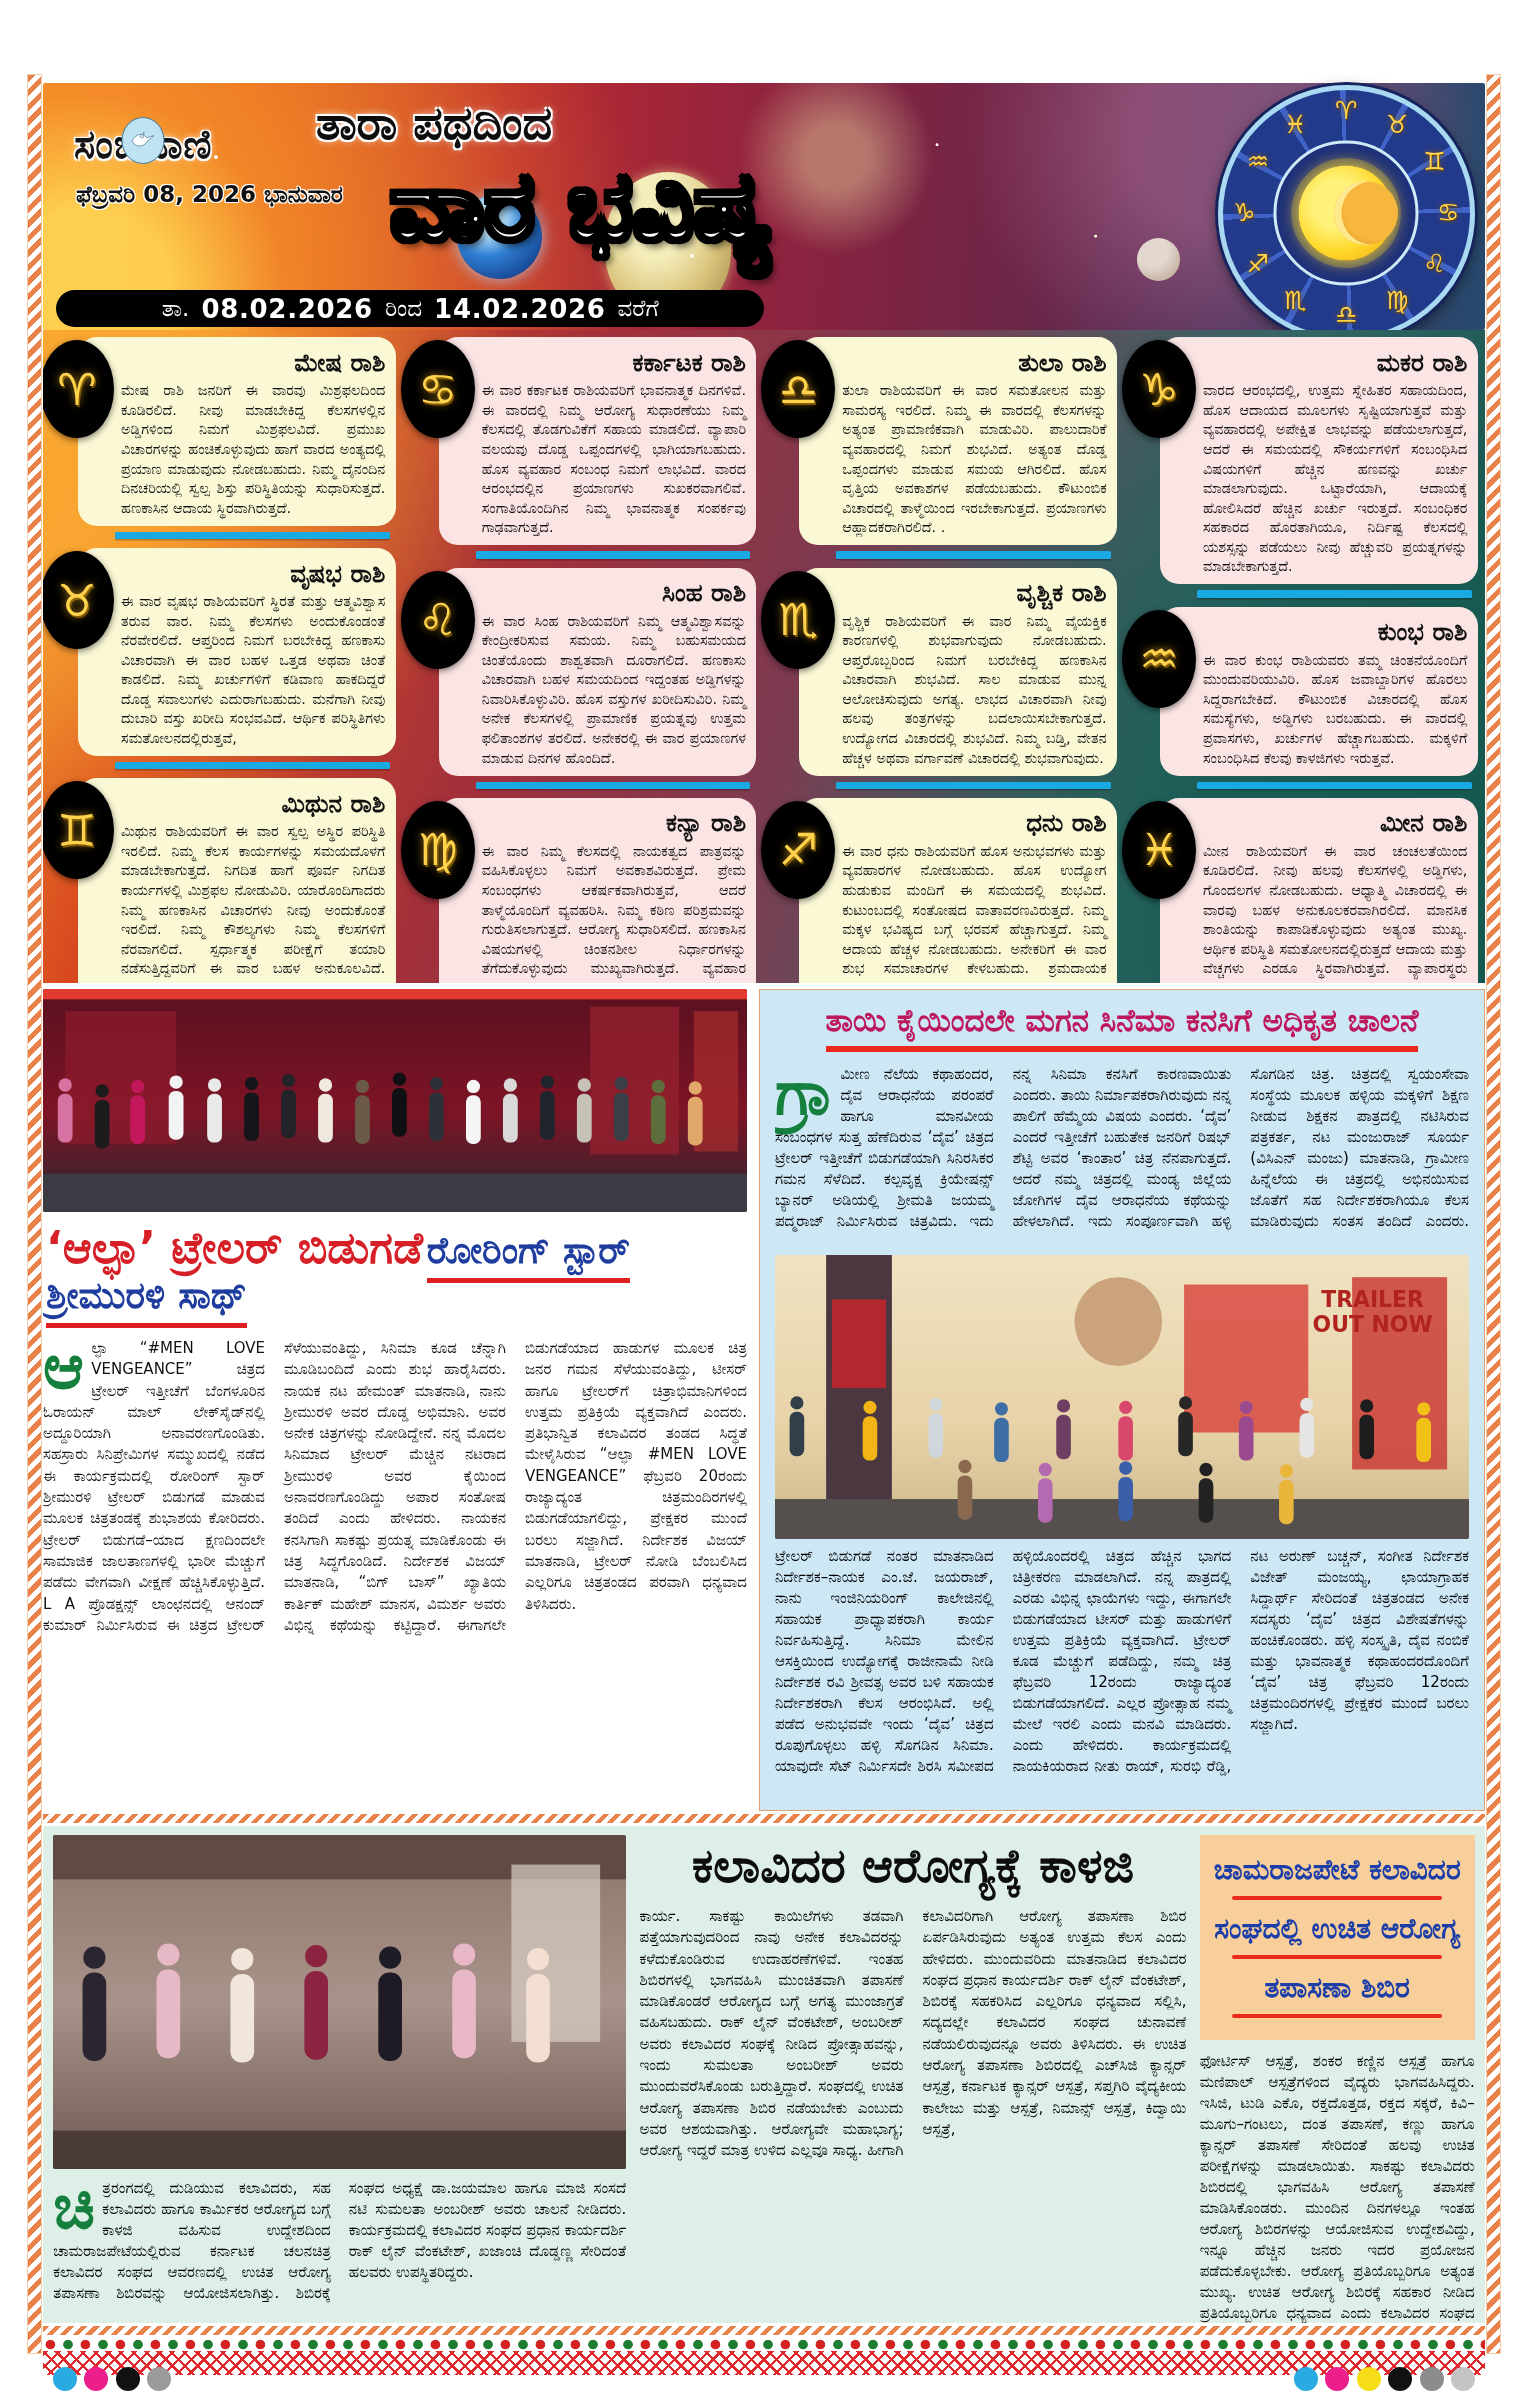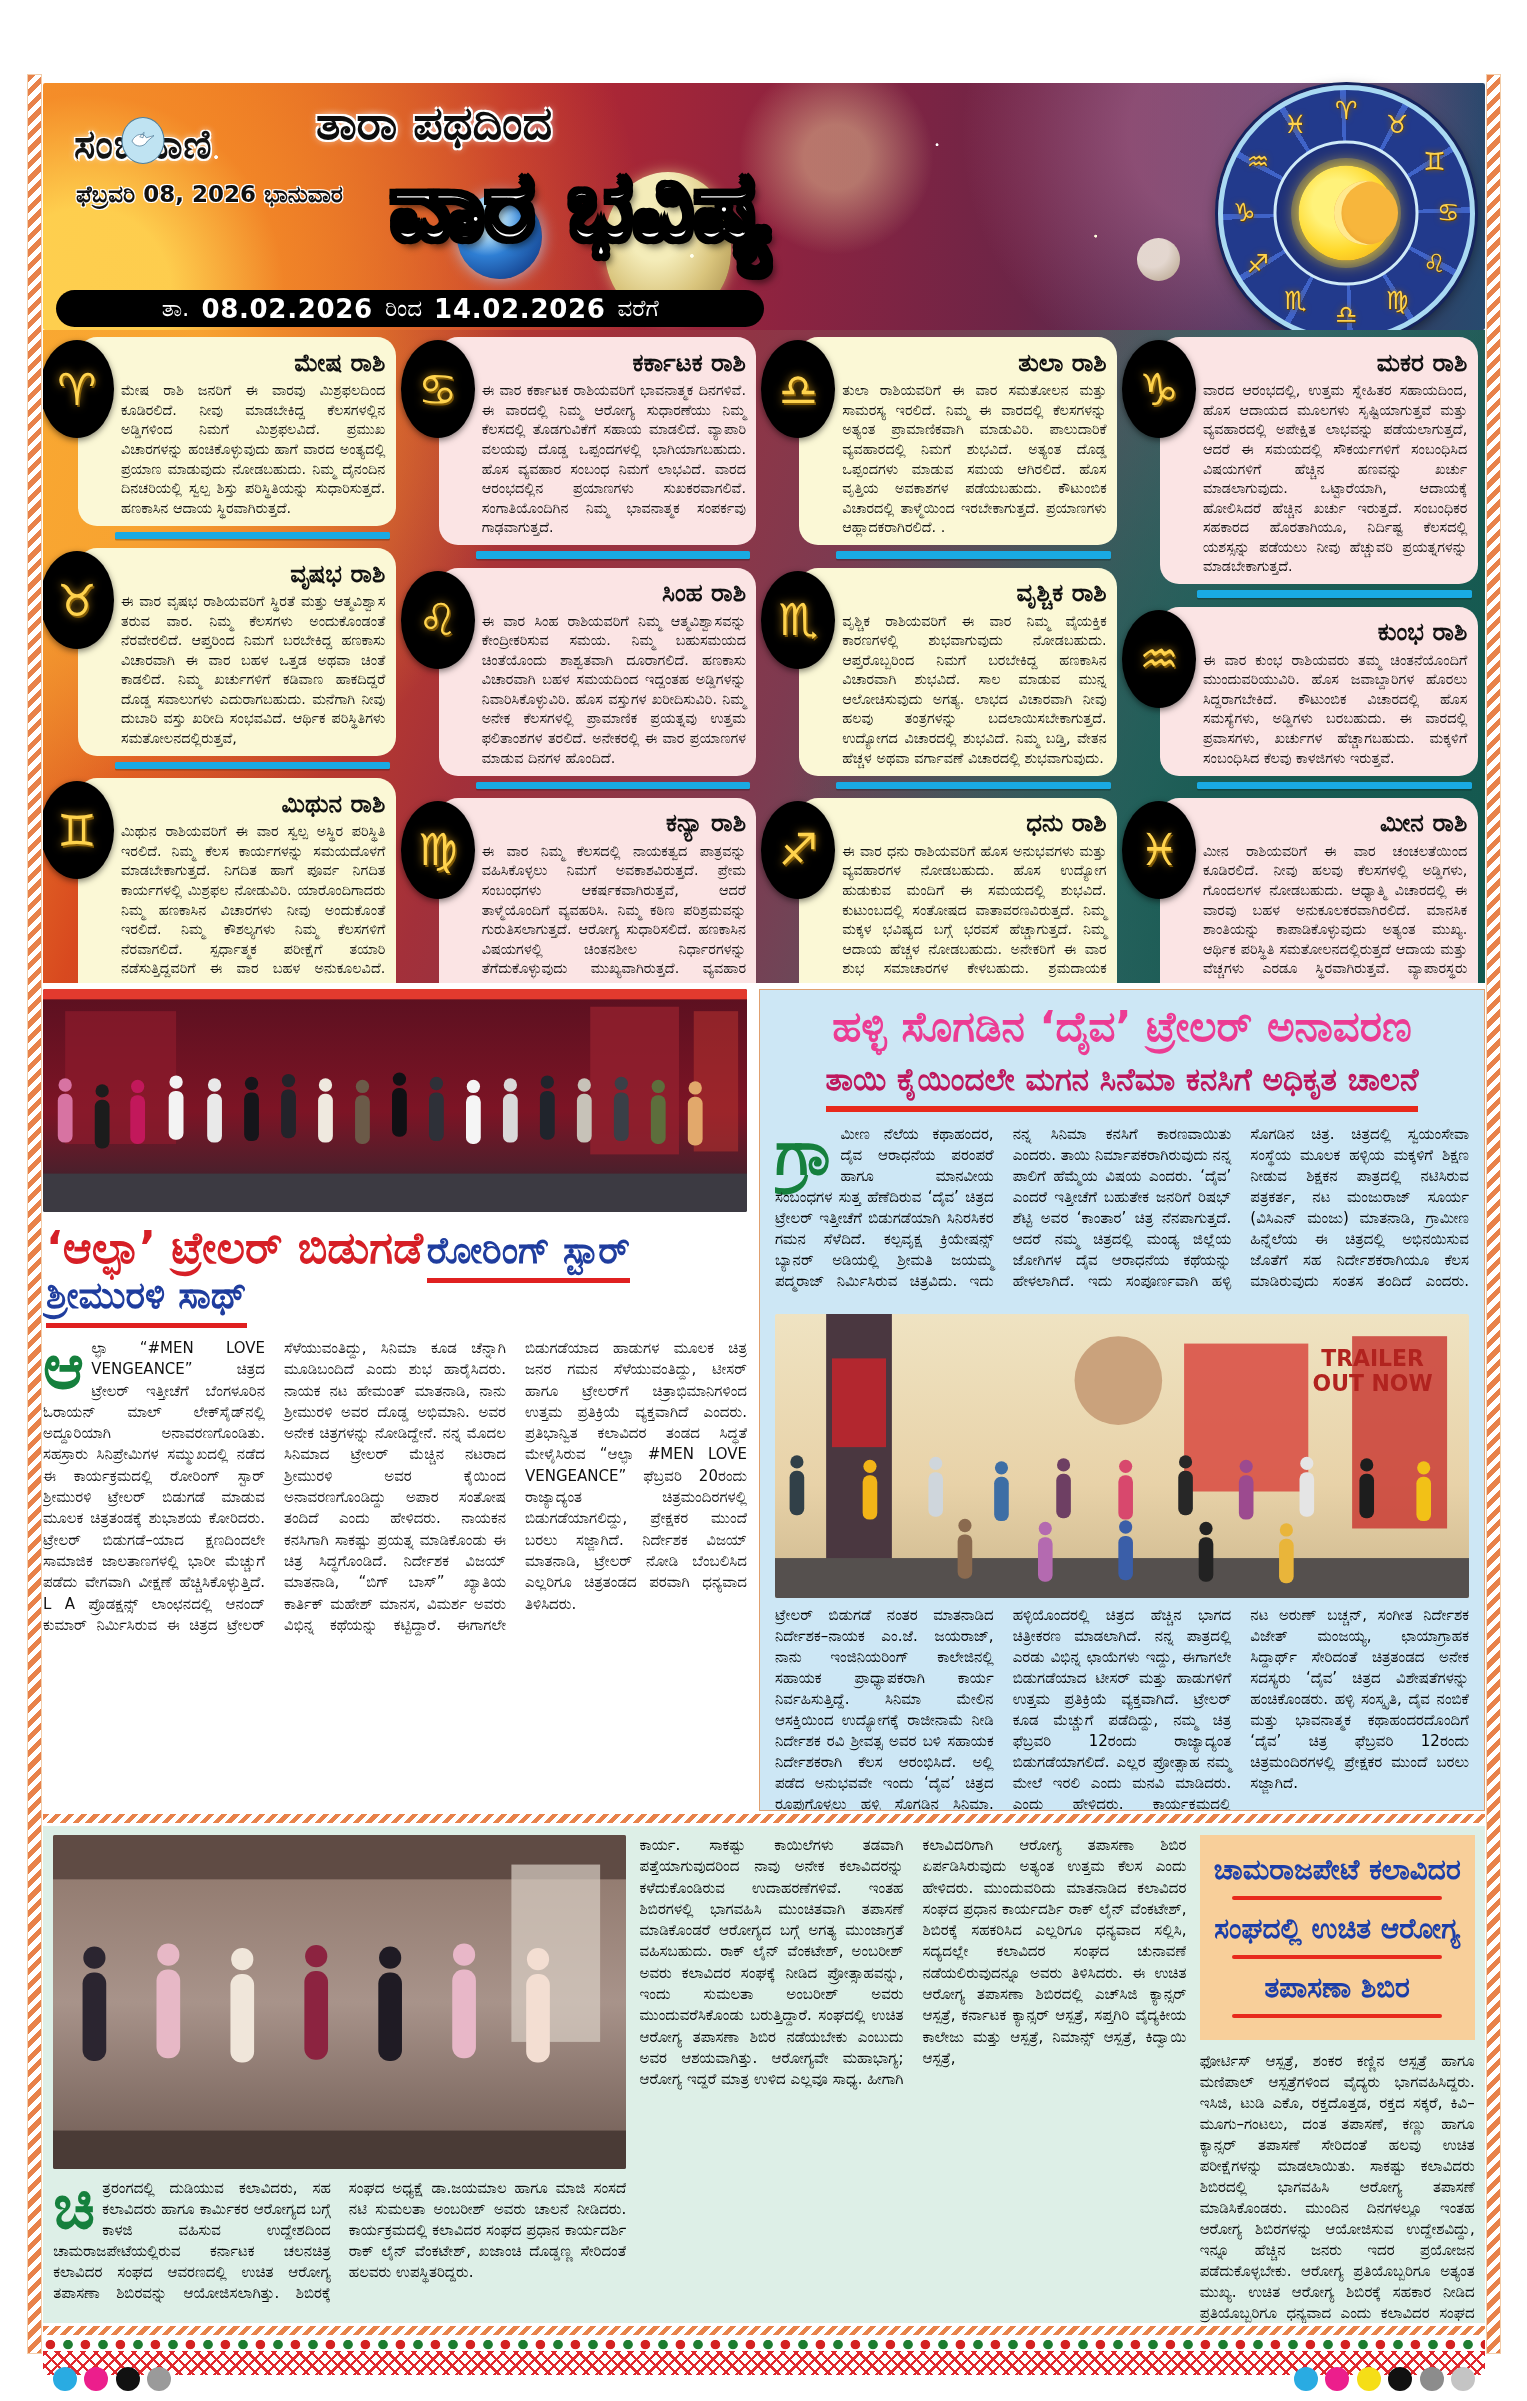--- a/index.html
+++ b/index.html
@@ -396,21 +396,20 @@
           <span class="a-red">‘ಆಲ್ಫಾ’ ಟ್ರೇಲರ್ ಬಿಡುಗಡೆ</span>
           <span class="a-blue">ರೋರಿಂಗ್ ಸ್ಟಾರ್ ಶ್ರೀಮುರಳಿ ಸಾಥ್</span>
         </div>
         <div class="a-body">
           <span class="dropcap">ಆ</span>
           <span>ಲ್ಫಾ “#MEN LOVE VENGEANCE” ಚಿತ್ರದ ಟ್ರೇಲರ್ ಇತ್ತೀಚೆಗೆ ಬೆಂಗಳೂರಿನ ಓರಾಯನ್ ಮಾಲ್ ಲೇಕ್‌ಸೈಡ್‌ನಲ್ಲಿ ಅದ್ದೂರಿಯಾಗಿ ಅನಾವರಣಗೊಂಡಿತು. ಸಹಸ್ರಾರು ಸಿನಿಪ್ರೇಮಿಗಳ ಸಮ್ಮುಖದಲ್ಲಿ ನಡೆದ ಈ ಕಾರ್ಯಕ್ರಮದಲ್ಲಿ ರೋರಿಂಗ್ ಸ್ಟಾರ್ ಶ್ರೀಮುರಳಿ ಟ್ರೇಲರ್ ಬಿಡುಗಡೆ ಮಾಡುವ ಮೂಲಕ ಚಿತ್ರತಂಡಕ್ಕೆ ಶುಭಾಶಯ ಕೋರಿದರು. ಟ್ರೇಲರ್ ಬಿಡುಗಡೆ–ಯಾದ ಕ್ಷಣದಿಂದಲೇ ಸಾಮಾಜಿಕ ಜಾಲತಾಣಗಳಲ್ಲಿ ಭಾರೀ ಮೆಚ್ಚುಗೆ ಪಡೆದು ವೇಗವಾಗಿ ವೀಕ್ಷಣೆ ಹೆಚ್ಚಿಸಿಕೊಳ್ಳುತ್ತಿದೆ. L A ಪ್ರೊಡಕ್ಷನ್ಸ್ ಲಾಂಛನದಲ್ಲಿ ಆನಂದ್ ಕುಮಾರ್ ನಿರ್ಮಿಸಿರುವ ಈ ಚಿತ್ರದ ಟ್ರೇಲರ್ ಸೆಳೆಯುವಂತಿದ್ದು, ಸಿನಿಮಾ ಕೂಡ ಚೆನ್ನಾಗಿ ಮೂಡಿಬಂದಿದೆ ಎಂದು ಶುಭ ಹಾರೈಸಿದರು. ನಾಯಕ ನಟ ಹೇಮಂತ್ ಮಾತನಾಡಿ, ನಾನು ಶ್ರೀಮುರಳಿ ಅವರ ದೊಡ್ಡ ಅಭಿಮಾನಿ. ಅವರ ಅನೇಕ ಚಿತ್ರಗಳನ್ನು ನೋಡಿದ್ದೇನೆ. ನನ್ನ ಮೊದಲ ಸಿನಿಮಾದ ಟ್ರೇಲರ್ ಮೆಚ್ಚಿನ ನಟರಾದ ಶ್ರೀಮುರಳಿ ಅವರ ಕೈಯಿಂದ ಅನಾವರಣಗೊಂಡಿದ್ದು ಅಪಾರ ಸಂತೋಷ ತಂದಿದೆ ಎಂದು ಹೇಳಿದರು. ನಾಯಕನ ಕನಸಿಗಾಗಿ ಸಾಕಷ್ಟು ಪ್ರಯತ್ನ ಮಾಡಿಕೊಂಡು ಈ ಚಿತ್ರ ಸಿದ್ಧಗೊಂಡಿದೆ. ನಿರ್ದೇಶಕ ವಿಜಯ್ ಮಾತನಾಡಿ, “ಬಿಗ್ ಬಾಸ್” ಖ್ಯಾತಿಯ ಕಾರ್ತಿಕ್ ಮಹೇಶ್ ಮಾನಸ, ವಿಮರ್ಶ ಅವರು ವಿಭಿನ್ನ ಕಥೆಯನ್ನು ಕಟ್ಟಿದ್ದಾರೆ. ಈಗಾಗಲೇ ಬಿಡುಗಡೆಯಾದ ಹಾಡುಗಳ ಮೂಲಕ ಚಿತ್ರ ಜನರ ಗಮನ ಸೆಳೆಯುವಂತಿದ್ದು, ಟೀಸರ್ ಹಾಗೂ ಟ್ರೇಲರ್‌ಗೆ ಚಿತ್ರಾಭಿಮಾನಿಗಳಿಂದ ಉತ್ತಮ ಪ್ರತಿಕ್ರಿಯೆ ವ್ಯಕ್ತವಾಗಿದೆ ಎಂದರು. ಪ್ರತಿಭಾನ್ವಿತ ಕಲಾವಿದರ ತಂಡದ ಸಿದ್ಧತೆ ಮೇಳೈಸಿರುವ “ಆಲ್ಫಾ #MEN LOVE VENGEANCE” ಫೆಬ್ರವರಿ 20ರಂದು ರಾಜ್ಯಾದ್ಯಂತ ಚಿತ್ರಮಂದಿರಗಳಲ್ಲಿ ಬಿಡುಗಡೆಯಾಗಲಿದ್ದು, ಪ್ರೇಕ್ಷಕರ ಮುಂದೆ ಬರಲು ಸಜ್ಜಾಗಿದೆ. ನಿರ್ದೇಶಕ ವಿಜಯ್ ಮಾತನಾಡಿ, ಟ್ರೇಲರ್ ನೋಡಿ ಬೆಂಬಲಿಸಿದ ಎಲ್ಲರಿಗೂ ಚಿತ್ರತಂಡದ ಪರವಾಗಿ ಧನ್ಯವಾದ ತಿಳಿಸಿದರು.</span>
         </div>
       </article>
 
       <article class="daiva">
-        <h2 class="d-head">ಹಳ್ಳಿ ಸೊಗಡಿನ ‘ದೈವ’ ಟ್ರೇಲರ್ ಅನಾವರಣ</h2>
         <div class="d-sub-wrap"><h3 class="d-sub">ತಾಯಿ ಕೈಯಿಂದಲೇ ಮಗನ ಸಿನೆಮಾ ಕನಸಿಗೆ ಅಧಿಕೃತ ಚಾಲನೆ</h3></div>
         <div class="d-top">
           <span class="dropcap">ಗ್ರಾ</span>
           <span>ಮೀಣ ನೆಲೆಯ ಕಥಾಹಂದರ, ದೈವ ಆರಾಧನೆಯ ಪರಂಪರೆ ಹಾಗೂ ಮಾನವೀಯ ಸಂಬಂಧಗಳ ಸುತ್ತ ಹೆಣೆದಿರುವ ‘ದೈವ’ ಚಿತ್ರದ ಟ್ರೇಲರ್ ಇತ್ತೀಚೆಗೆ ಬಿಡುಗಡೆಯಾಗಿ ಸಿನಿರಸಿಕರ ಗಮನ ಸೆಳೆದಿದೆ. ಕಲ್ಪವೃಕ್ಷ ಕ್ರಿಯೇಷನ್ಸ್ ಬ್ಯಾನರ್ ಅಡಿಯಲ್ಲಿ ಶ್ರೀಮತಿ ಜಯಮ್ಮ ಪದ್ಮರಾಜ್ ನಿರ್ಮಿಸಿರುವ ಚಿತ್ರವಿದು. ಇದು ನನ್ನ ಸಿನಿಮಾ ಕನಸಿಗೆ ಕಾರಣವಾಯಿತು ಎಂದರು. ತಾಯಿ ನಿರ್ಮಾಪಕರಾಗಿರುವುದು ನನ್ನ ಪಾಲಿಗೆ ಹೆಮ್ಮೆಯ ವಿಷಯ ಎಂದರು. ‘ದೈವ’ ಎಂದರೆ ಇತ್ತೀಚೆಗೆ ಬಹುತೇಕ ಜನರಿಗೆ ರಿಷಭ್ ಶೆಟ್ಟಿ ಅವರ ‘ಕಾಂತಾರ’ ಚಿತ್ರ ನೆನಪಾಗುತ್ತದೆ. ಆದರೆ ನಮ್ಮ ಚಿತ್ರದಲ್ಲಿ ಮಂಡ್ಯ ಜಿಲ್ಲೆಯ ಜೋಗಿಗಳ ದೈವ ಆರಾಧನೆಯ ಕಥೆಯನ್ನು ಹೇಳಲಾಗಿದೆ. ಇದು ಸಂಪೂರ್ಣವಾಗಿ ಹಳ್ಳಿ ಸೊಗಡಿನ ಚಿತ್ರ. ಚಿತ್ರದಲ್ಲಿ ಸ್ವಯಂಸೇವಾ ಸಂಸ್ಥೆಯ ಮೂಲಕ ಹಳ್ಳಿಯ ಮಕ್ಕಳಿಗೆ ಶಿಕ್ಷಣ ನೀಡುವ ಶಿಕ್ಷಕನ ಪಾತ್ರದಲ್ಲಿ ನಟಿಸಿರುವ ಪತ್ರಕರ್ತ, ನಟ ಮಂಜುರಾಜ್ ಸೂರ್ಯ (ವಿಸಿಎನ್ ಮಂಜು) ಮಾತನಾಡಿ, ಗ್ರಾಮೀಣ ಹಿನ್ನೆಲೆಯ ಈ ಚಿತ್ರದಲ್ಲಿ ಅಭಿನಯಿಸುವ ಜೊತೆಗೆ ಸಹ ನಿರ್ದೇಶಕರಾಗಿಯೂ ಕೆಲಸ ಮಾಡಿರುವುದು ಸಂತಸ ತಂದಿದೆ ಎಂದರು. ಇದು ಸಹೃದಯರಲ್ಲಿ ಕುತೂಹಲ ಮೂಡಿಸಿದ್ದು, ಚಿತ್ರ ನೋಡುವ ಕಾತುರವನ್ನು ಹೆಚ್ಚಿಸಿದೆ.</span>
         </div>
         <div class="photo photo-daiva">
           <svg viewBox="0 0 950 384" preserveAspectRatio="none">
             <defs>
               <linearGradient id="dbg" x1="0" y1="0" x2="0" y2="1">
                 <stop offset="0" stop-color="#efe3c2"></stop>
@@ -529,20 +528,21 @@
             <rect x="0" y="400" width="775" height="52" fill="#4a3b36"></rect>
           </svg>
         </div>
         <div class="b-left-text">
           <span class="dropcap">ಚಿ</span>
           <span>ತ್ರರಂಗದಲ್ಲಿ ದುಡಿಯುವ ಕಲಾವಿದರು, ಸಹ ಕಲಾವಿದರು ಹಾಗೂ ಕಾರ್ಮಿಕರ ಆರೋಗ್ಯದ ಬಗ್ಗೆ ಕಾಳಜಿ ವಹಿಸುವ ಉದ್ದೇಶದಿಂದ ಚಾಮರಾಜಪೇಟೆಯಲ್ಲಿರುವ ಕರ್ನಾಟಕ ಚಲನಚಿತ್ರ ಕಲಾವಿದರ ಸಂಘದ ಆವರಣದಲ್ಲಿ ಉಚಿತ ಆರೋಗ್ಯ ತಪಾಸಣಾ ಶಿಬಿರವನ್ನು ಆಯೋಜಿಸಲಾಗಿತ್ತು. ಶಿಬಿರಕ್ಕೆ ಸಂಘದ ಅಧ್ಯಕ್ಷೆ ಡಾ.ಜಯಮಾಲ ಹಾಗೂ ಮಾಜಿ ಸಂಸದೆ ನಟಿ ಸುಮಲತಾ ಅಂಬರೀಶ್ ಅವರು ಚಾಲನೆ ನೀಡಿದರು. ಕಾರ್ಯಕ್ರಮದಲ್ಲಿ ಕಲಾವಿದರ ಸಂಘದ ಪ್ರಧಾನ ಕಾರ್ಯದರ್ಶಿ ರಾಕ್ ಲೈನ್ ವೆಂಕಟೇಶ್, ಖಜಾಂಚಿ ದೊಡ್ಡಣ್ಣ ಸೇರಿದಂತೆ ಹಲವರು ಉಪಸ್ಥಿತರಿದ್ದರು.</span>
         </div>
       </div>
 
       <div class="b-center">
+        <h2 class="h-head">ಕಲಾವಿದರ ಆರೋಗ್ಯಕ್ಕೆ ಕಾಳಜಿ</h2>
         <div class="h-body">ಕಾರ್ಯ. ಸಾಕಷ್ಟು ಕಾಯಿಲೆಗಳು ತಡವಾಗಿ ಪತ್ತೆಯಾಗುವುದರಿಂದ ನಾವು ಅನೇಕ ಕಲಾವಿದರನ್ನು ಕಳೆದುಕೊಂಡಿರುವ ಉದಾಹರಣೆಗಳಿವೆ. ಇಂತಹ ಶಿಬಿರಗಳಲ್ಲಿ ಭಾಗವಹಿಸಿ ಮುಂಚಿತವಾಗಿ ತಪಾಸಣೆ ಮಾಡಿಕೊಂಡರೆ ಆರೋಗ್ಯದ ಬಗ್ಗೆ ಅಗತ್ಯ ಮುಂಜಾಗ್ರತೆ ವಹಿಸಬಹುದು. ರಾಕ್ ಲೈನ್ ವೆಂಕಟೇಶ್, ಅಂಬರೀಶ್ ಅವರು ಕಲಾವಿದರ ಸಂಘಕ್ಕೆ ನೀಡಿದ ಪ್ರೋತ್ಸಾಹವನ್ನು, ಇಂದು ಸುಮಲತಾ ಅಂಬರೀಶ್ ಅವರು ಮುಂದುವರೆಸಿಕೊಂಡು ಬರುತ್ತಿದ್ದಾರೆ. ಸಂಘದಲ್ಲಿ ಉಚಿತ ಆರೋಗ್ಯ ತಪಾಸಣಾ ಶಿಬಿರ ನಡೆಯಬೇಕು ಎಂಬುದು ಅವರ ಆಶಯವಾಗಿತ್ತು. ಆರೋಗ್ಯವೇ ಮಹಾಭಾಗ್ಯ; ಆರೋಗ್ಯ ಇದ್ದರೆ ಮಾತ್ರ ಉಳಿದ ಎಲ್ಲವೂ ಸಾಧ್ಯ. ಹೀಗಾಗಿ ಕಲಾವಿದರಿಗಾಗಿ ಆರೋಗ್ಯ ತಪಾಸಣಾ ಶಿಬಿರ ಏರ್ಪಡಿಸಿರುವುದು ಅತ್ಯಂತ ಉತ್ತಮ ಕೆಲಸ ಎಂದು ಹೇಳಿದರು. ಮುಂದುವರಿದು ಮಾತನಾಡಿದ ಕಲಾವಿದರ ಸಂಘದ ಪ್ರಧಾನ ಕಾರ್ಯದರ್ಶಿ ರಾಕ್ ಲೈನ್ ವೆಂಕಟೇಶ್, ಶಿಬಿರಕ್ಕೆ ಸಹಕರಿಸಿದ ಎಲ್ಲರಿಗೂ ಧನ್ಯವಾದ ಸಲ್ಲಿಸಿ, ಸದ್ಯದಲ್ಲೇ ಕಲಾವಿದರ ಸಂಘದ ಚುನಾವಣೆ ನಡೆಯಲಿರುವುದನ್ನೂ ಅವರು ತಿಳಿಸಿದರು. ಈ ಉಚಿತ ಆರೋಗ್ಯ ತಪಾಸಣಾ ಶಿಬಿರದಲ್ಲಿ ಎಚ್‌ಸಿಜಿ ಕ್ಯಾನ್ಸರ್ ಆಸ್ಪತ್ರೆ, ಕರ್ನಾಟಕ ಕ್ಯಾನ್ಸರ್ ಆಸ್ಪತ್ರೆ, ಸಪ್ತಗಿರಿ ವೈದ್ಯಕೀಯ ಕಾಲೇಜು ಮತ್ತು ಆಸ್ಪತ್ರೆ, ನಿಮಾನ್ಸ್ ಆಸ್ಪತ್ರೆ, ಕಿದ್ವಾಯಿ ಆಸ್ಪತ್ರೆ,</div>
       </div>
 
       <div class="b-right">
         <div class="orange-box">
           <div class="ob-line">ಚಾಮರಾಜಪೇಟೆ ಕಲಾವಿದರ</div>
           <div class="ob-rule"></div>
           <div class="ob-line">ಸಂಘದಲ್ಲಿ ಉಚಿತ ಆರೋಗ್ಯ</div>
           <div class="ob-rule"></div>
           <div class="ob-line">ತಪಾಸಣಾ ಶಿಬಿರ</div>

